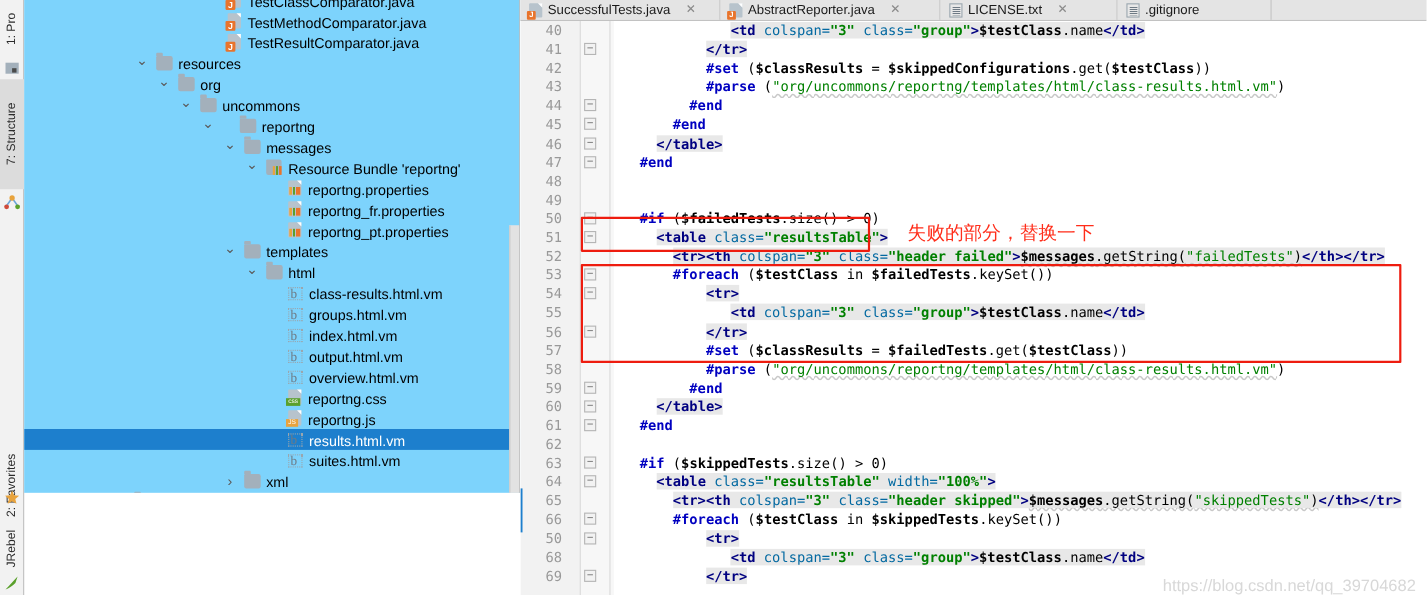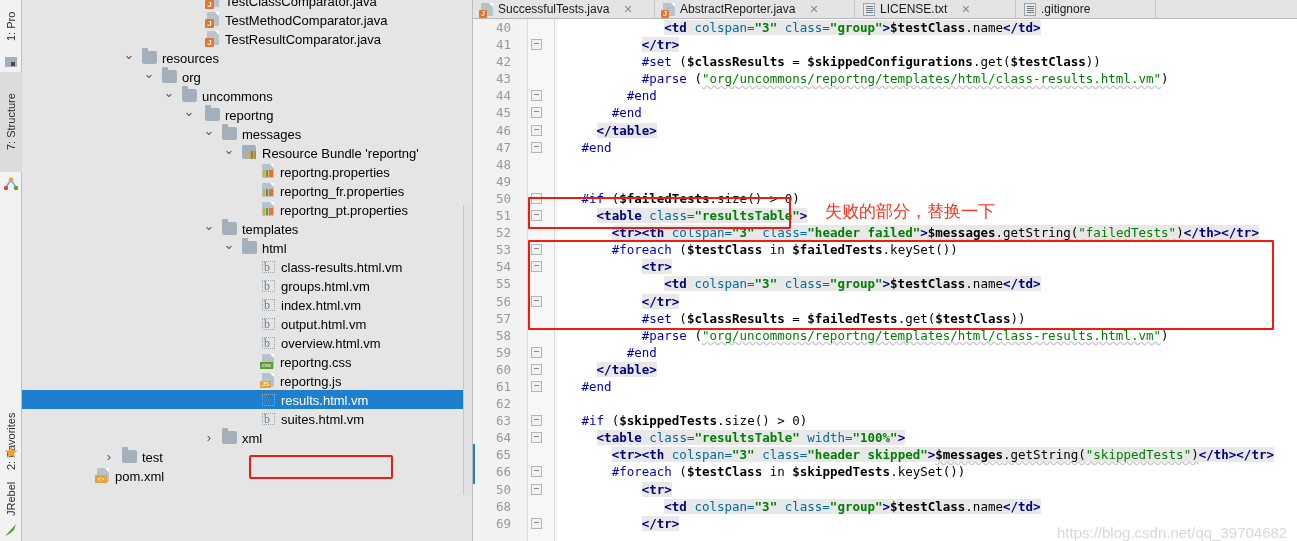--- a/index.html
+++ b/index.html
@@ -44,22 +44,22 @@
     position: absolute;
     left: 3px;
     width: 16px; height: 16px;
   }
 
   
   .tree-panel {
     position: relative;
     width: 451px;
     flex: 0 0 451px;
-    height: 541px;
-    background: #e5e5e5;
+    height: 448px;
+    background: #7dd3fc;
     overflow: hidden;
   }
   .tree-rows { position: absolute; top: -9px; left: 0; width: 451px; }
   .trow {
     position: relative;
     height: 19px;
     line-height: 19px;
     white-space: nowrap;
     font-size: 13px;
     color: #000000;
@@ -348,21 +348,21 @@
   }
   .fold .fbox:after {
     content:""; position:absolute; left:2px; top:3px;
     width:5px; height:1px; background:#8a8a8a;
   }
 
   
   .s-tag   { color:#000080; font-weight:bold; }
   .s-attr  { color:#0369a1; }
   .s-val   { color:#008000; font-weight:bold; }
-  .s-dir   { color:#0000c0; font-weight:normal; }
+  .s-dir   { color:#0000c0; font-weight:bold; }
   .s-var   { color:#000000; font-weight:bold; }
   .s-str   { color:#008000; }
   .s-plain { color:#000000; }
   .hl-bg   { background:#e8e8e8; }
   .wavy    { text-decoration: underline wavy #c8c8c8; text-decoration-skip-ink:none; }
 
   .red-box {
     position: absolute;
     border: 2px solid #ee1c0f;
     border-radius: 1px;
@@ -452,21 +452,21 @@
         <div class="trow">
           <span class="twist" style="left: 120px; font-size: 13px; line-height: 14px;">⌄</span>
           <span class="tlabel" style="left: 140px;"><span class="ticon ic-folder"></span><span class="tname">org</span></span>
         </div>
         <div class="trow">
           <span class="twist" style="left: 140px; font-size: 13px; line-height: 14px;">⌄</span>
           <span class="tlabel" style="left: 160px;"><span class="ticon ic-folder"></span><span class="tname">uncommons</span></span>
         </div>
         <div class="trow">
           <span class="twist" style="left: 160px; font-size: 13px; line-height: 14px;">⌄</span>
-          <span class="tlabel" style="left: 183px;"><span class="ticon ic-folder"></span><span class="tname">reportng</span></span>
+          <span class="tlabel" style="left: 196px;"><span class="ticon ic-folder"></span><span class="tname">reportng</span></span>
         </div>
         <div class="trow">
           <span class="twist" style="left: 180px; font-size: 13px; line-height: 14px;">⌄</span>
           <span class="tlabel" style="left: 200px;"><span class="ticon ic-folder"></span><span class="tname">messages</span></span>
         </div>
         <div class="trow">
           <span class="twist" style="left: 200px; font-size: 13px; line-height: 14px;">⌄</span>
           <span class="tlabel" style="left: 220px;"><span class="ticon ic-bundle"></span><span class="tname">Resource Bundle 'reportng'</span></span>
         </div>
         <div class="trow">

